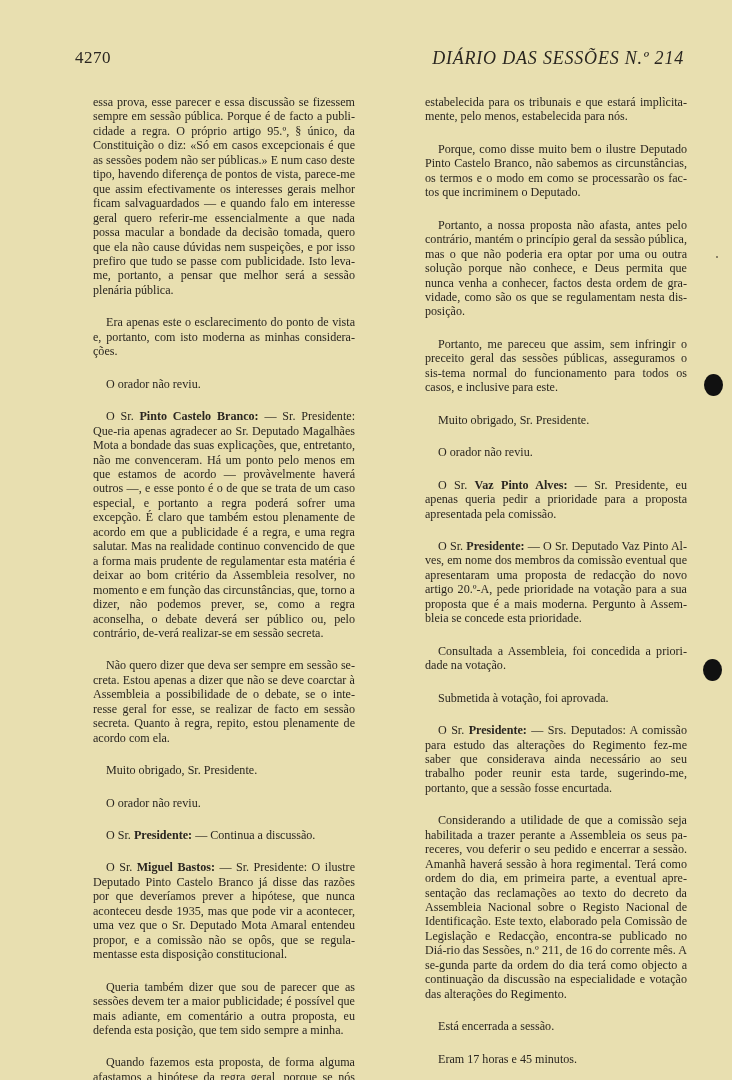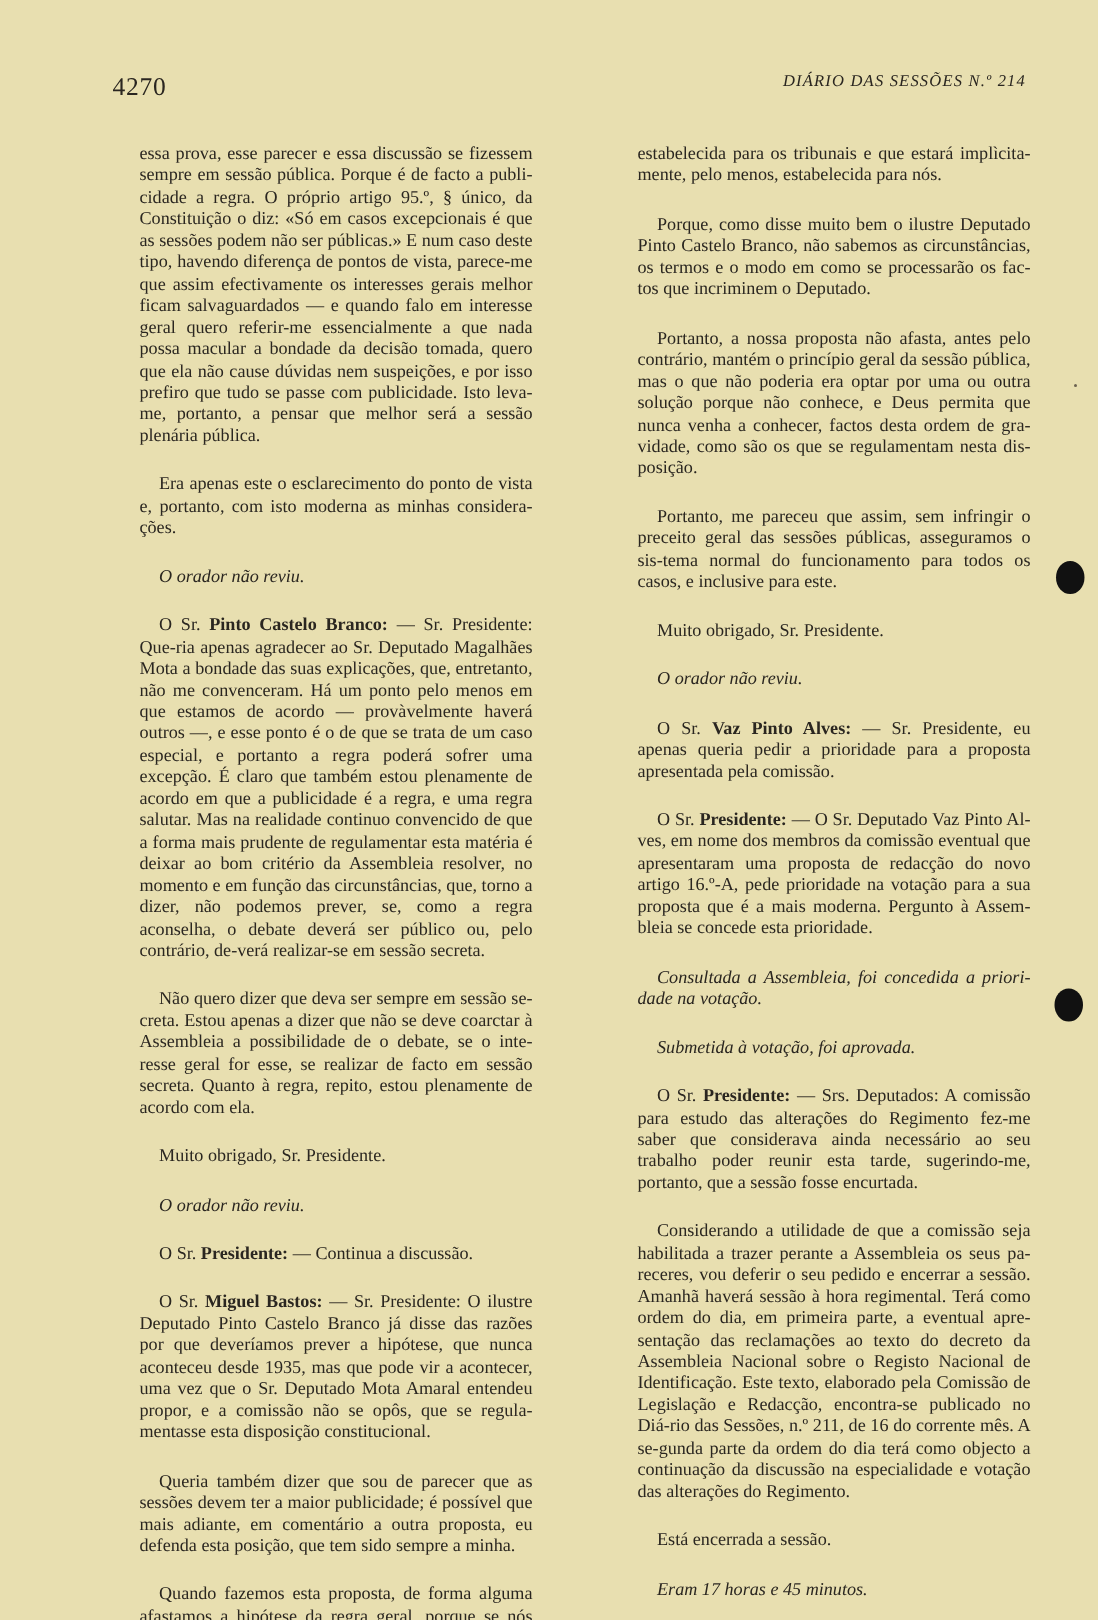--- a/index.html
+++ b/index.html
@@ -9,33 +9,33 @@
     font-family: "Liberation Serif", "DejaVu Serif", serif;
     color: #2a2620;
     position: relative;
   }
   .page-number {
     position: absolute; left: 75px; top: 48px;
     font-size: 17px; letter-spacing: 0.5px;
   }
   .running-head {
     position: absolute; right: 48px; top: 48px;
-    font-size: 11px; font-style: italic; letter-spacing: 0.8px;
+    font-size: 18px; font-style: italic; letter-spacing: 0.8px;
   }
   .col {
     position: absolute; top: 77px; width: 298px;
     font-size: 12.1px; line-height: 14.45px;
     text-align: justify; hyphens: manual;
   }
   .col-left { left: 75px; }
   .col-right { left: 407px; }
   .col p { margin: 18px; text-indent: 13px; }
   .col p.noindent { text-indent: 0; }
   .col p.gap { margin-top: 9px; }
-  .col p.italic { font-style: italic; }
+  .col p.italic { }
   .col b { font-weight: bold; }
   .rule {
     width: 60px; height: 1px; background: #3a352c;
     margin: 14px auto 14px;
   }
   .dot {
     position: absolute; width: 19px; height: 22px;
     background: #111; border-radius: 50%;
   }
   .speck { position: absolute; width: 2px; height: 2px; background: #6b6250; border-radius: 50%; }
@@ -60,21 +60,21 @@
     <p>Quando fazemos esta proposta, de forma alguma afastamos a hipótese da regra geral, porque se nós dis-séssemos que, realmente, o julgamento era sempre em sessão secreta, então compreendia-se que isso acarretasse inconvenientes para este princípio geral, e que fosse uma excepção. Mas nós não, nós mantemos o princípio geral, apenas o que deixamos ao julga-mento, e o único julgador é a Assembleia Nacional em plenário, essa é que vai julgar e é quem pode apreciar se há ou não vantagem de se seguir a regra</p>
   </div>
 <div class="col col-right">
     <p class="noindent">estabelecida para os tribunais e que estará implìcita-mente, pelo menos, estabelecida para nós.</p>
     <p>Porque, como disse muito bem o ilustre Deputado Pinto Castelo Branco, não sabemos as circunstâncias, os termos e o modo em como se processarão os fac-tos que incriminem o Deputado.</p>
     <p>Portanto, a nossa proposta não afasta, antes pelo contrário, mantém o princípio geral da sessão pública, mas o que não poderia era optar por uma ou outra solução porque não conhece, e Deus permita que nunca venha a conhecer, factos desta ordem de gra-vidade, como são os que se regulamentam nesta dis-posição.</p>
     <p>Portanto, me pareceu que assim, sem infringir o preceito geral das sessões públicas, asseguramos o sis-tema normal do funcionamento para todos os casos, e inclusive para este.</p>
     <p>Muito obrigado, Sr. Presidente.</p>
     <p class="gap italic">O orador não reviu.</p>
     <p class="gap"><span>O Sr. </span><b>Vaz Pinto Alves:</b><span> — Sr. Presidente, eu apenas queria pedir a prioridade para a proposta apresentada pela comissão.</span></p>
-    <p class="gap"><span>O Sr. </span><b>Presidente:</b><span> — O Sr. Deputado Vaz Pinto Al-ves, em nome dos membros da comissão eventual que apresentaram uma proposta de redacção do novo artigo 16.º-A, pede prioridade na votação para a sua proposta que é a mais moderna. Pergunto à Assem-bleia se concede esta prioridade.</span></p>
+    <p class="gap"><span>O Sr. </span><b>Presidente:</b><span> — O Sr. Deputado Vaz Pinto Al-ves, em nome dos membros da comissão eventual que apresentaram uma proposta de redacção do novo artigo 20.º-A, pede prioridade na votação para a sua proposta que é a mais moderna. Pergunto à Assem-bleia se concede esta prioridade.</span></p>
     <p class="gap italic">Consultada a Assembleia, foi concedida a priori-dade na votação.</p>
     <p class="gap italic">Submetida à votação, foi aprovada.</p>
     <p class="gap"><span>O Sr. </span><b>Presidente:</b><span> — Srs. Deputados: A comissão para estudo das alterações do Regimento fez-me saber que considerava ainda necessário ao seu trabalho poder reunir esta tarde, sugerindo-me, portanto, que a sessão fosse encurtada.</span></p>
     <p>Considerando a utilidade de que a comissão seja habilitada a trazer perante a Assembleia os seus pa-receres, vou deferir o seu pedido e encerrar a sessão. Amanhã haverá sessão à hora regimental. Terá como ordem do dia, em primeira parte, a eventual apre-sentação das reclamações ao texto do decreto da Assembleia Nacional sobre o Registo Nacional de Identificação. Este texto, elaborado pela Comissão de Legislação e Redacção, encontra-se publicado no Diá-rio das Sessões, n.º 211, de 16 do corrente mês. A se-gunda parte da ordem do dia terá como objecto a continuação da discussão na especialidade e votação das alterações do Regimento.</p>
     <p>Está encerrada a sessão.</p>
     <p class="gap italic">Eram 17 horas e 45 minutos.</p>
     <div class="rule"></div>
     <p class="italic">Srs. Deputados que entraram durante a sessão:</p>
     <p class="gap noindent">António Júlio dos Santos Nacional.</p>
     <p class="noindent">António de Sousa Vadre Castelino e Alvim.</p>

